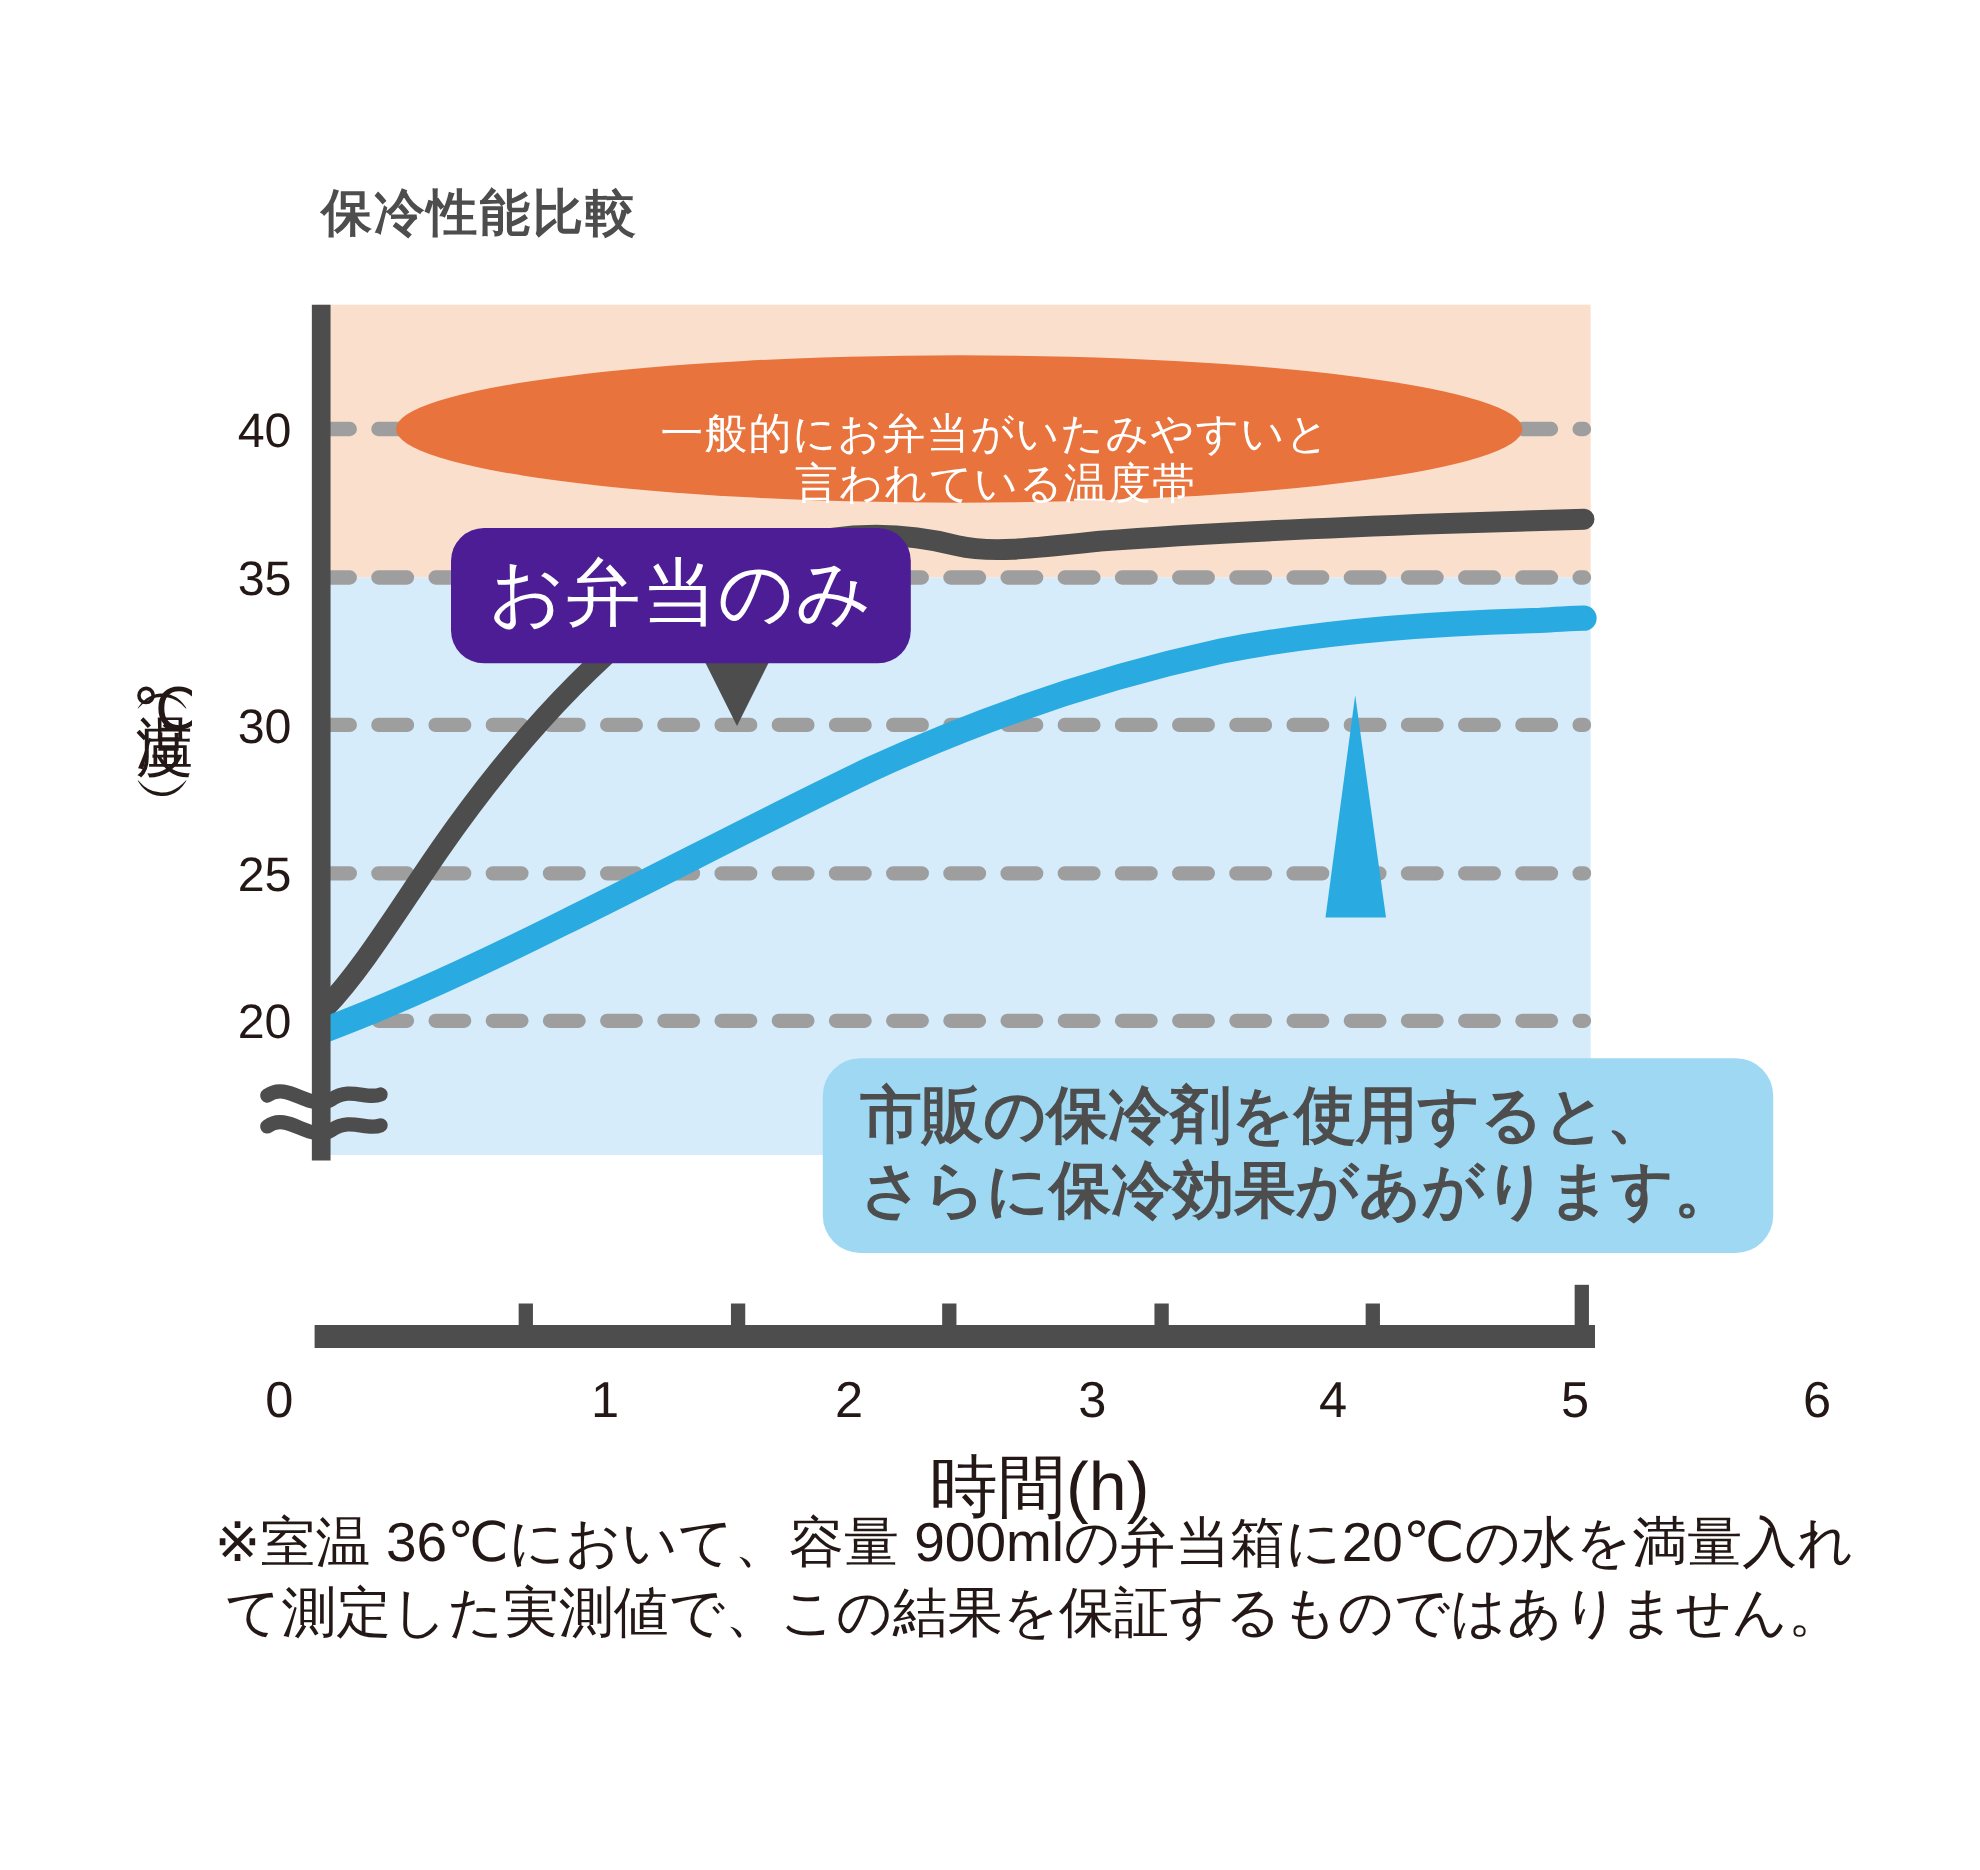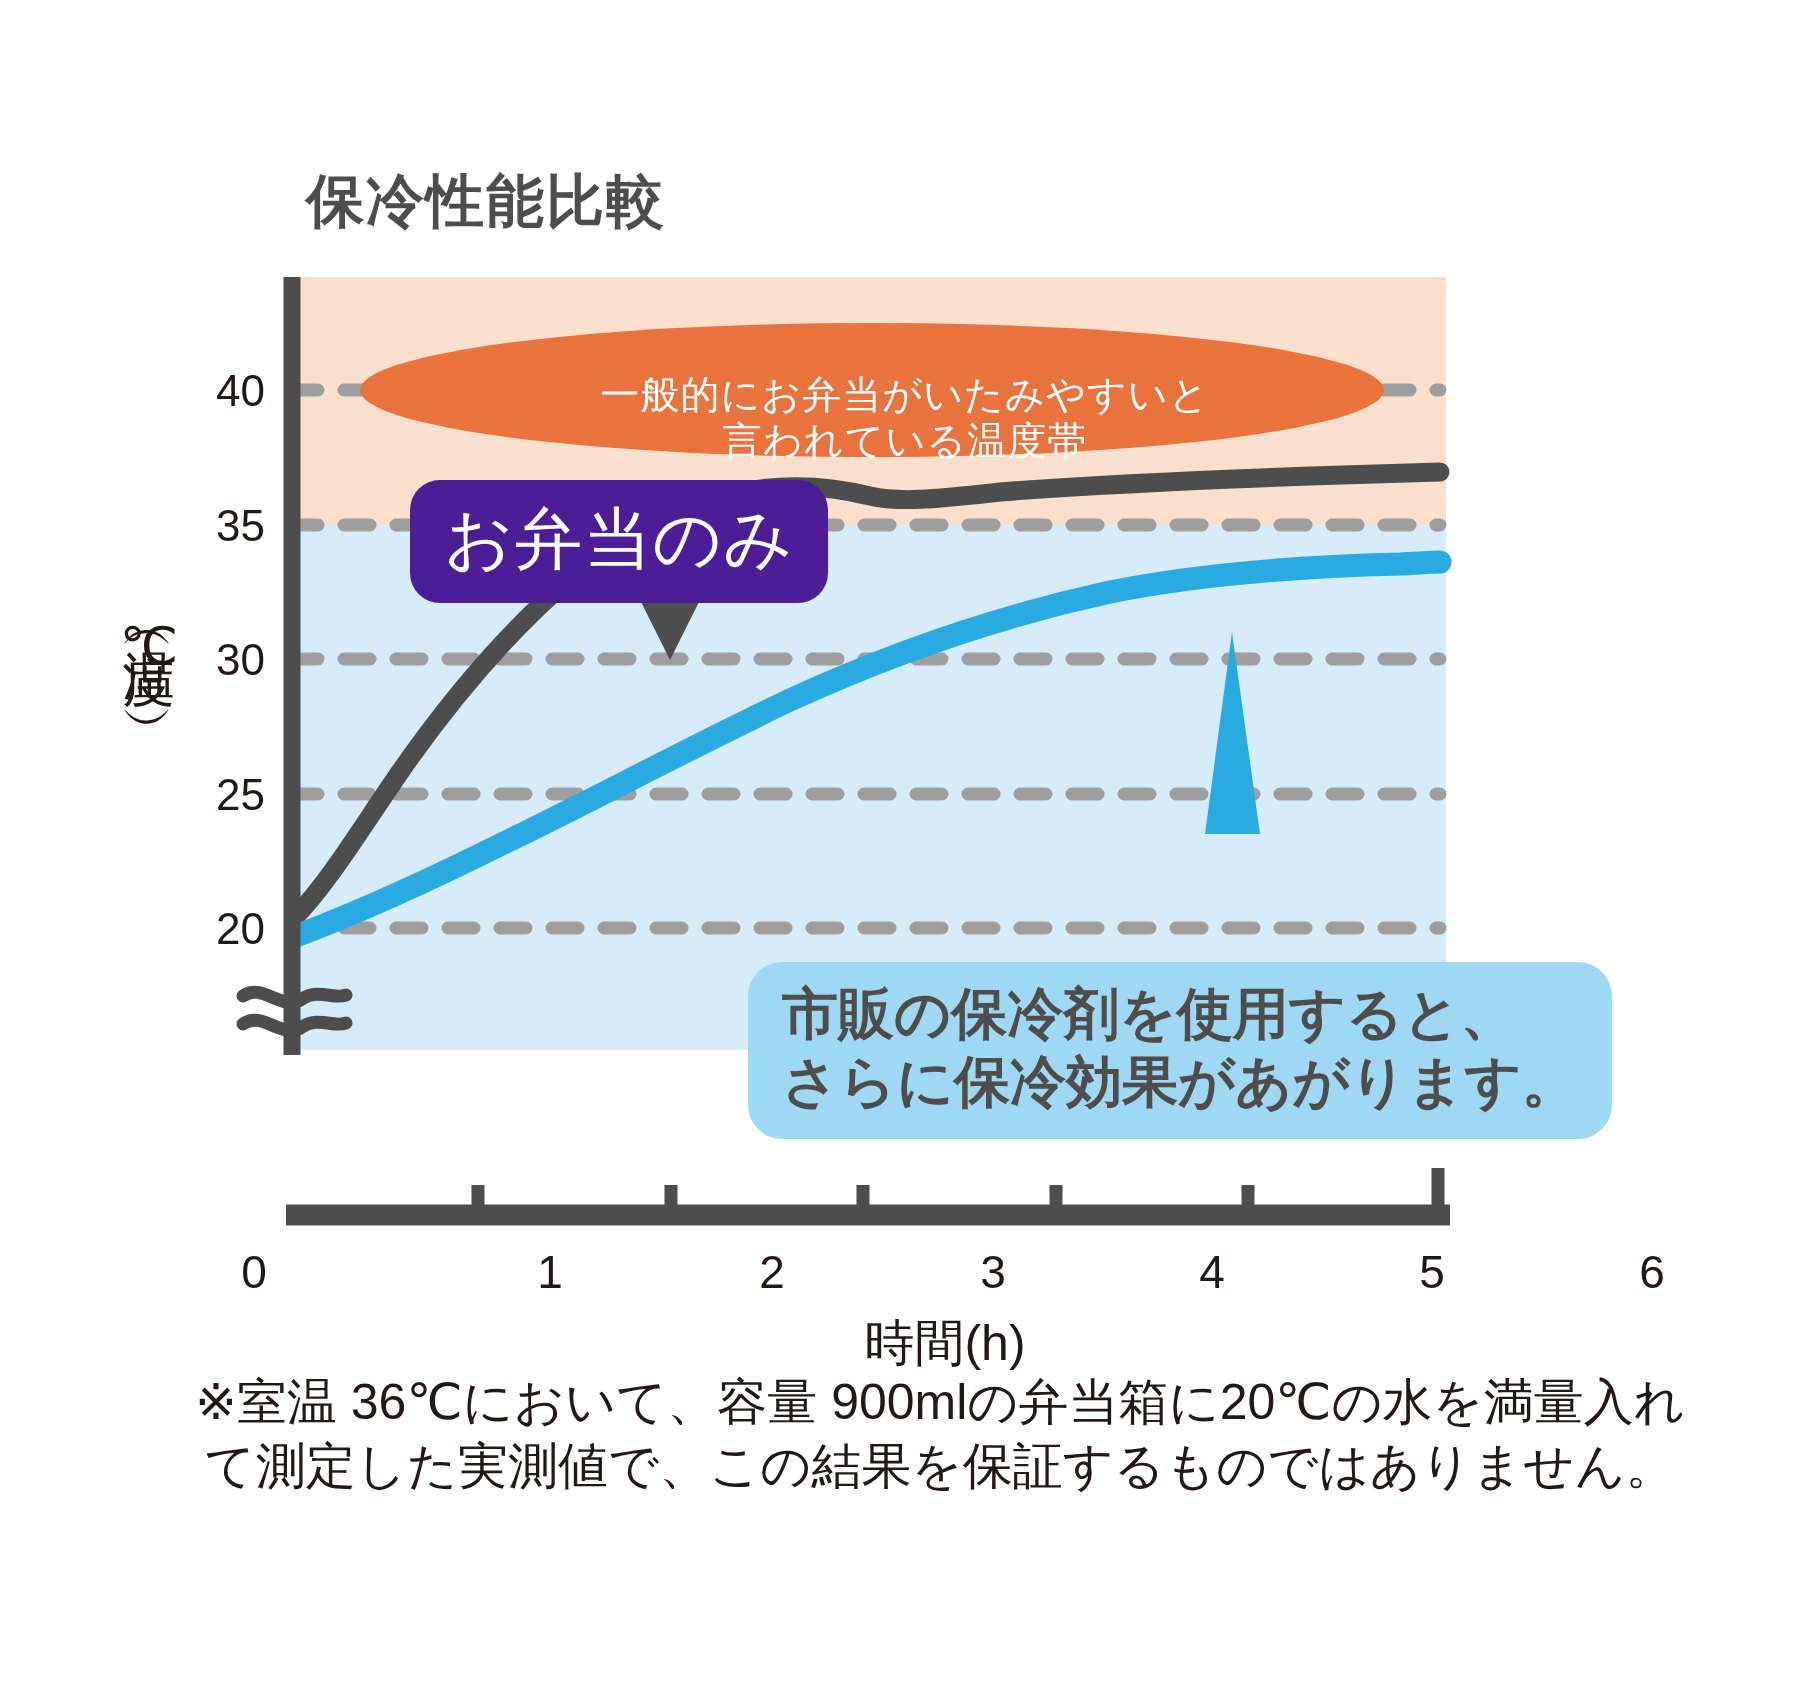--- a/index.html
+++ b/index.html
@@ -4,42 +4,42 @@
 <style>
   html,body{margin:0;padding:0;}
   body{
     width:1800px;height:1700px;background:#ffffff;
     font-family:"Liberation Sans","DejaVu Sans",sans-serif;
     color:#231815;overflow:hidden;
   }
   .page{position:relative;width:1800px;height:1700px;}
 
   .chart-title{
-    position:absolute;left:306px;top:163px;
-    font-size:58px;font-weight:700;color:#4d4d4d;
+    position:absolute;left:292px;top:163px;
+    font-size:46px;font-weight:700;color:#4d4d4d;
     letter-spacing:2px;white-space:nowrap;
   }
 
   .svg-wrap{position:absolute;left:0;top:0;width:1529px;height:1700px;}
   svg{display:block;}
 
   .axis-num{
     font-family:"Liberation Sans","DejaVu Sans",sans-serif;
     font-size:44px;fill:#231815;font-weight:400;
   }
   .ylabel-text{
     position:absolute;
     font-size:52px;font-weight:500;color:#231815;
     writing-mode:vertical-rl;text-orientation:upright;
     left:123px;top:610px;letter-spacing:2px;
     line-height:1;
   }
   .xlabel-text{
     position:absolute;left:0;top:1310px;width:1800px;
-    text-align:center;font-size:50px;font-weight:500;color:#231815;
+    text-align:center;font-size:62px;font-weight:500;color:#231815;
   }
   .xlabel-inner{display:inline-block;margin-left:90px;}
 
   .xtick-row{position:absolute;top:1245px;left:0;width:1800px;height:60px;}
   .xtick{
     position:absolute;transform:translateX(-50%);
     font-size:46px;color:#231815;
   }
 
   .callout-dark{

